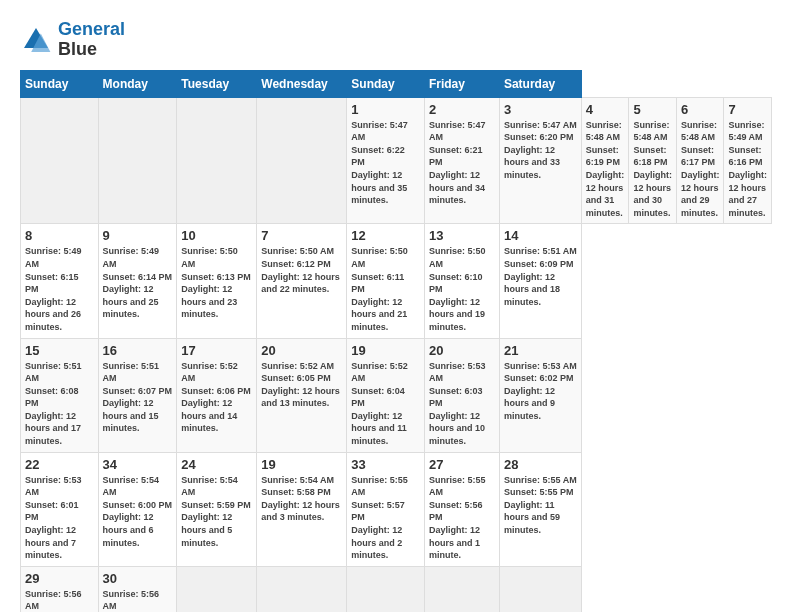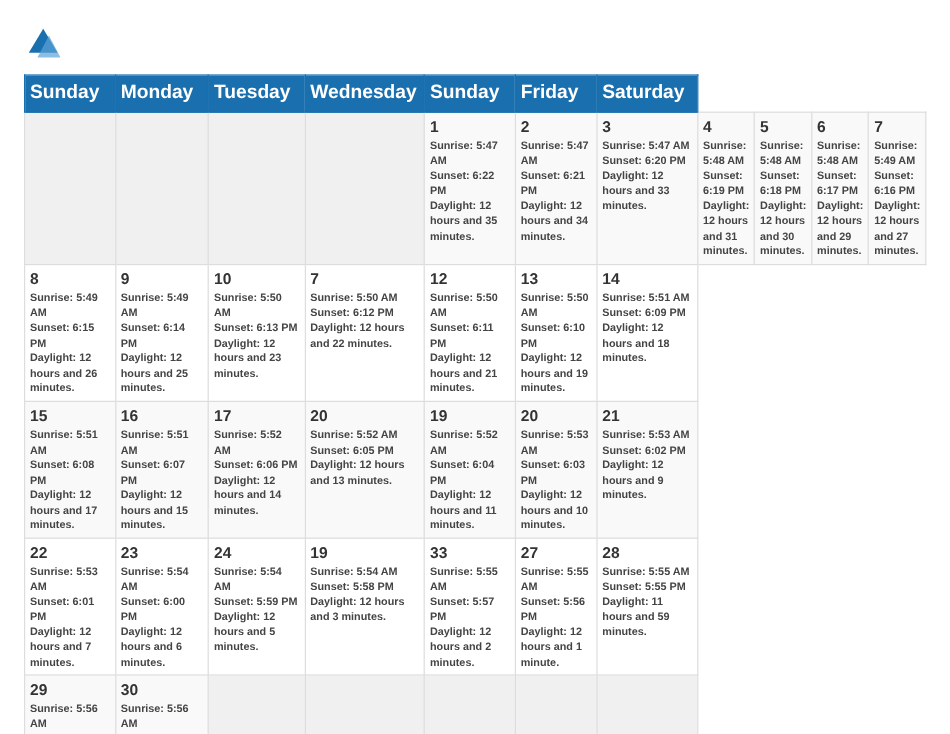--- a/index.html
+++ b/index.html
@@ -49,21 +49,21 @@
     table {
       width: 100%;
       border-collapse: collapse;
       font-size: 10px;
     }
     thead tr th {
       background-color: #1a6faf;
       color: #fff;
       padding: 6px 4px;
       text-align: left;
-      font-size: 16px;
+      font-size: 12px;
       font-weight: bold;
       border: 1px solid #1a6faf;
     }
     tbody tr td {
       vertical-align: top;
       padding: 4px;
       border: 1px solid #ddd;
       width: 14.28%;
       min-height: 80px;
       color: #333;
@@ -90,20 +90,24 @@
   </style>
 </head>
 <body>
 
 <div class="header">
   <div class="logo">
     <svg class="logo-icon" viewBox="0 0 40 40">
       <polygon points="20,5 35,30 5,30" fill="#1a6faf"></polygon>
       <polygon points="26,12 38,35 14,35" fill="#5ba3d9" opacity="0.7"></polygon>
     </svg>
+    <div class="logo-text">
+      <div><span>General</span></div>
+      <div><span style="color:#333">Blue</span></div>
+    </div>
   </div>
   <div class="title-area">
     <div class="month-title"></div>
     <div class="location"></div>
   </div>
 </div>
 
 <table>
   <thead>
     <tr id="thead-row">
@@ -210,21 +214,21 @@
           <span class="day-num">21</span>
           <div class="day-info">Sunrise: 5:53 AM<br>Sunset: 6:02 PM<br>Daylight: 12 hours and 9 minutes.</div>
         </td>
       </tr>
       <tr>
         <td>
           <span class="day-num">22</span>
           <div class="day-info">Sunrise: 5:53 AM<br>Sunset: 6:01 PM<br>Daylight: 12 hours and 7 minutes.</div>
         </td>
         <td>
-          <span class="day-num">23</span>
+          <span class="day-num">34</span>
           <div class="day-info">Sunrise: 5:54 AM<br>Sunset: 6:00 PM<br>Daylight: 12 hours and 6 minutes.</div>
         </td>
         <td>
           <span class="day-num">24</span>
           <div class="day-info">Sunrise: 5:54 AM<br>Sunset: 5:59 PM<br>Daylight: 12 hours and 5 minutes.</div>
         </td>
         <td>
           <span class="day-num">19</span>
           <div class="day-info">Sunrise: 5:54 AM<br>Sunset: 5:58 PM<br>Daylight: 12 hours and 3 minutes.</div>
         </td>

